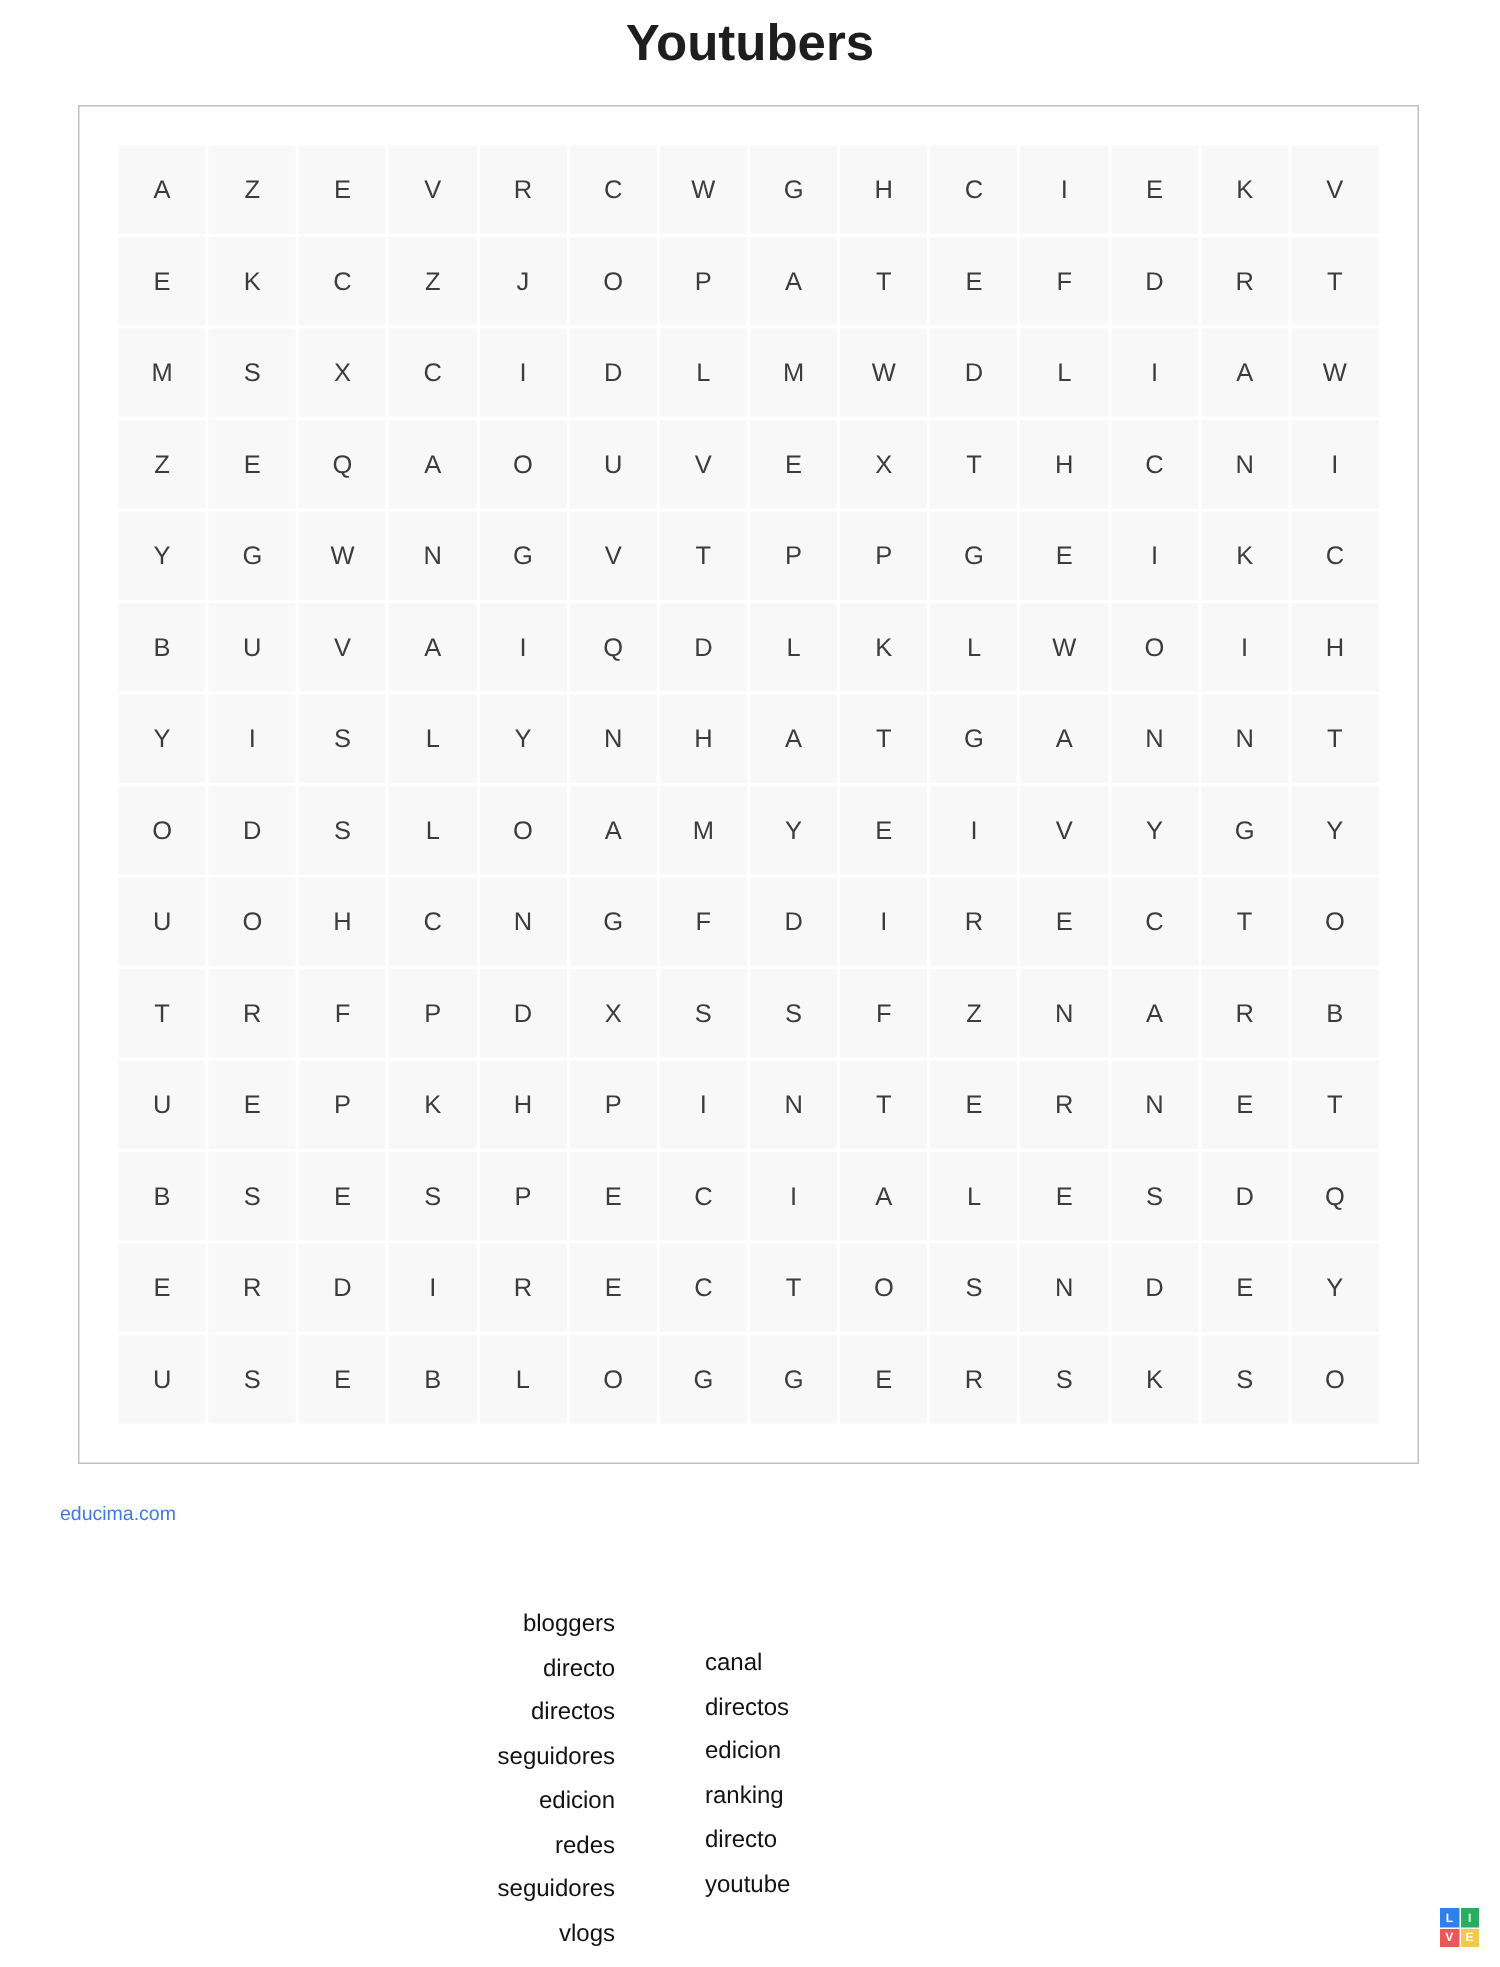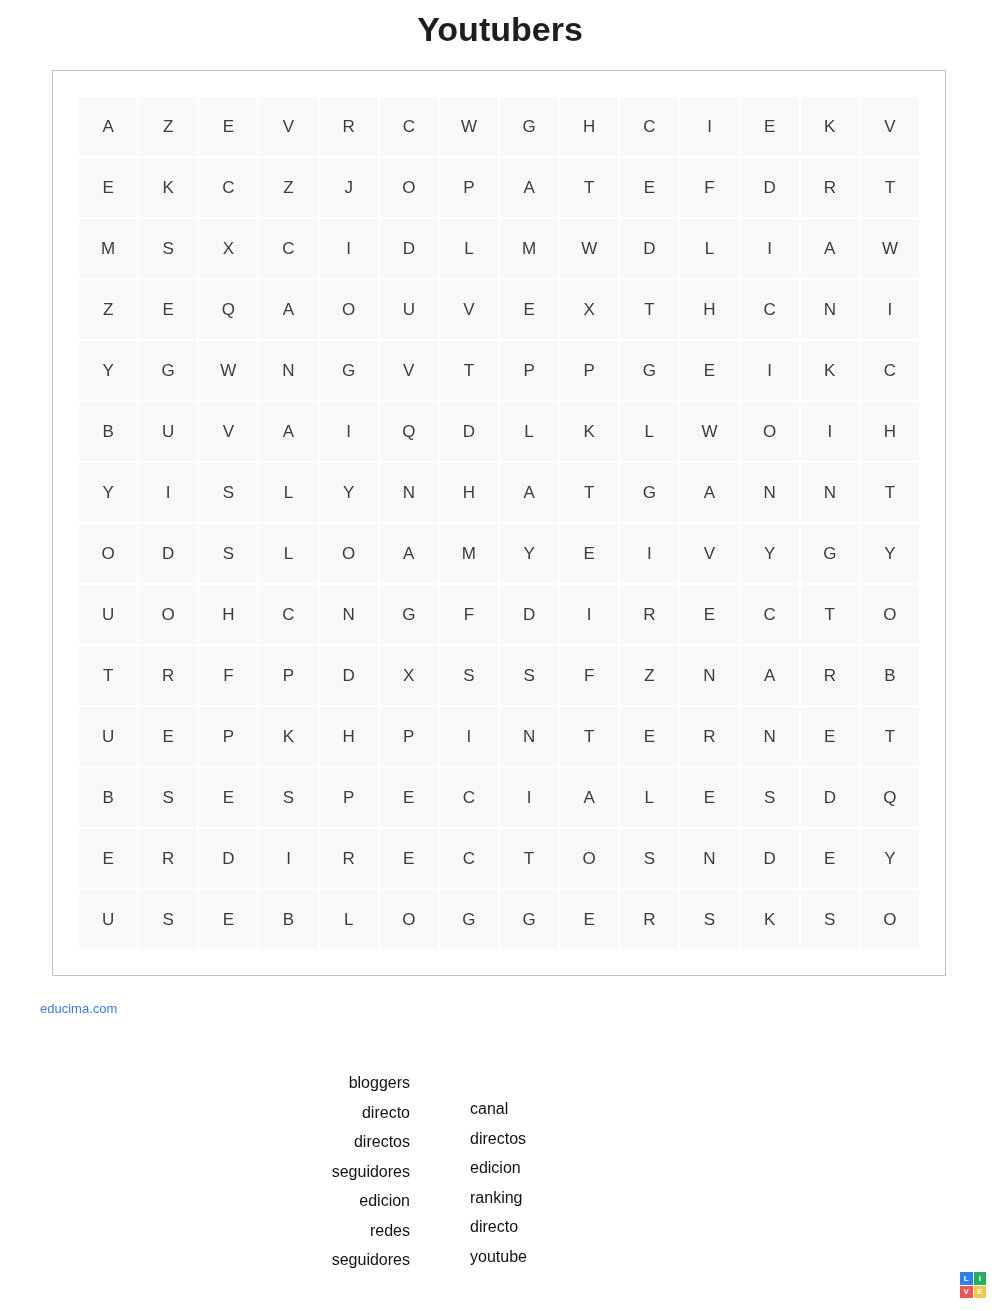--- a/index.html
+++ b/index.html
@@ -323,20 +323,21 @@
 
 <div class="words">
   <div class="col left">
       <div>bloggers</div>
       <div>directo</div>
       <div>directos</div>
       <div>seguidores</div>
       <div>edicion</div>
       <div>redes</div>
       <div>seguidores</div>
+      <div>vlogs</div>
     </div>
   <div class="col right">
       <div>canal</div>
       <div>directos</div>
       <div>edicion</div>
       <div>ranking</div>
       <div>directo</div>
       <div>youtube</div>
     </div>
 </div>

